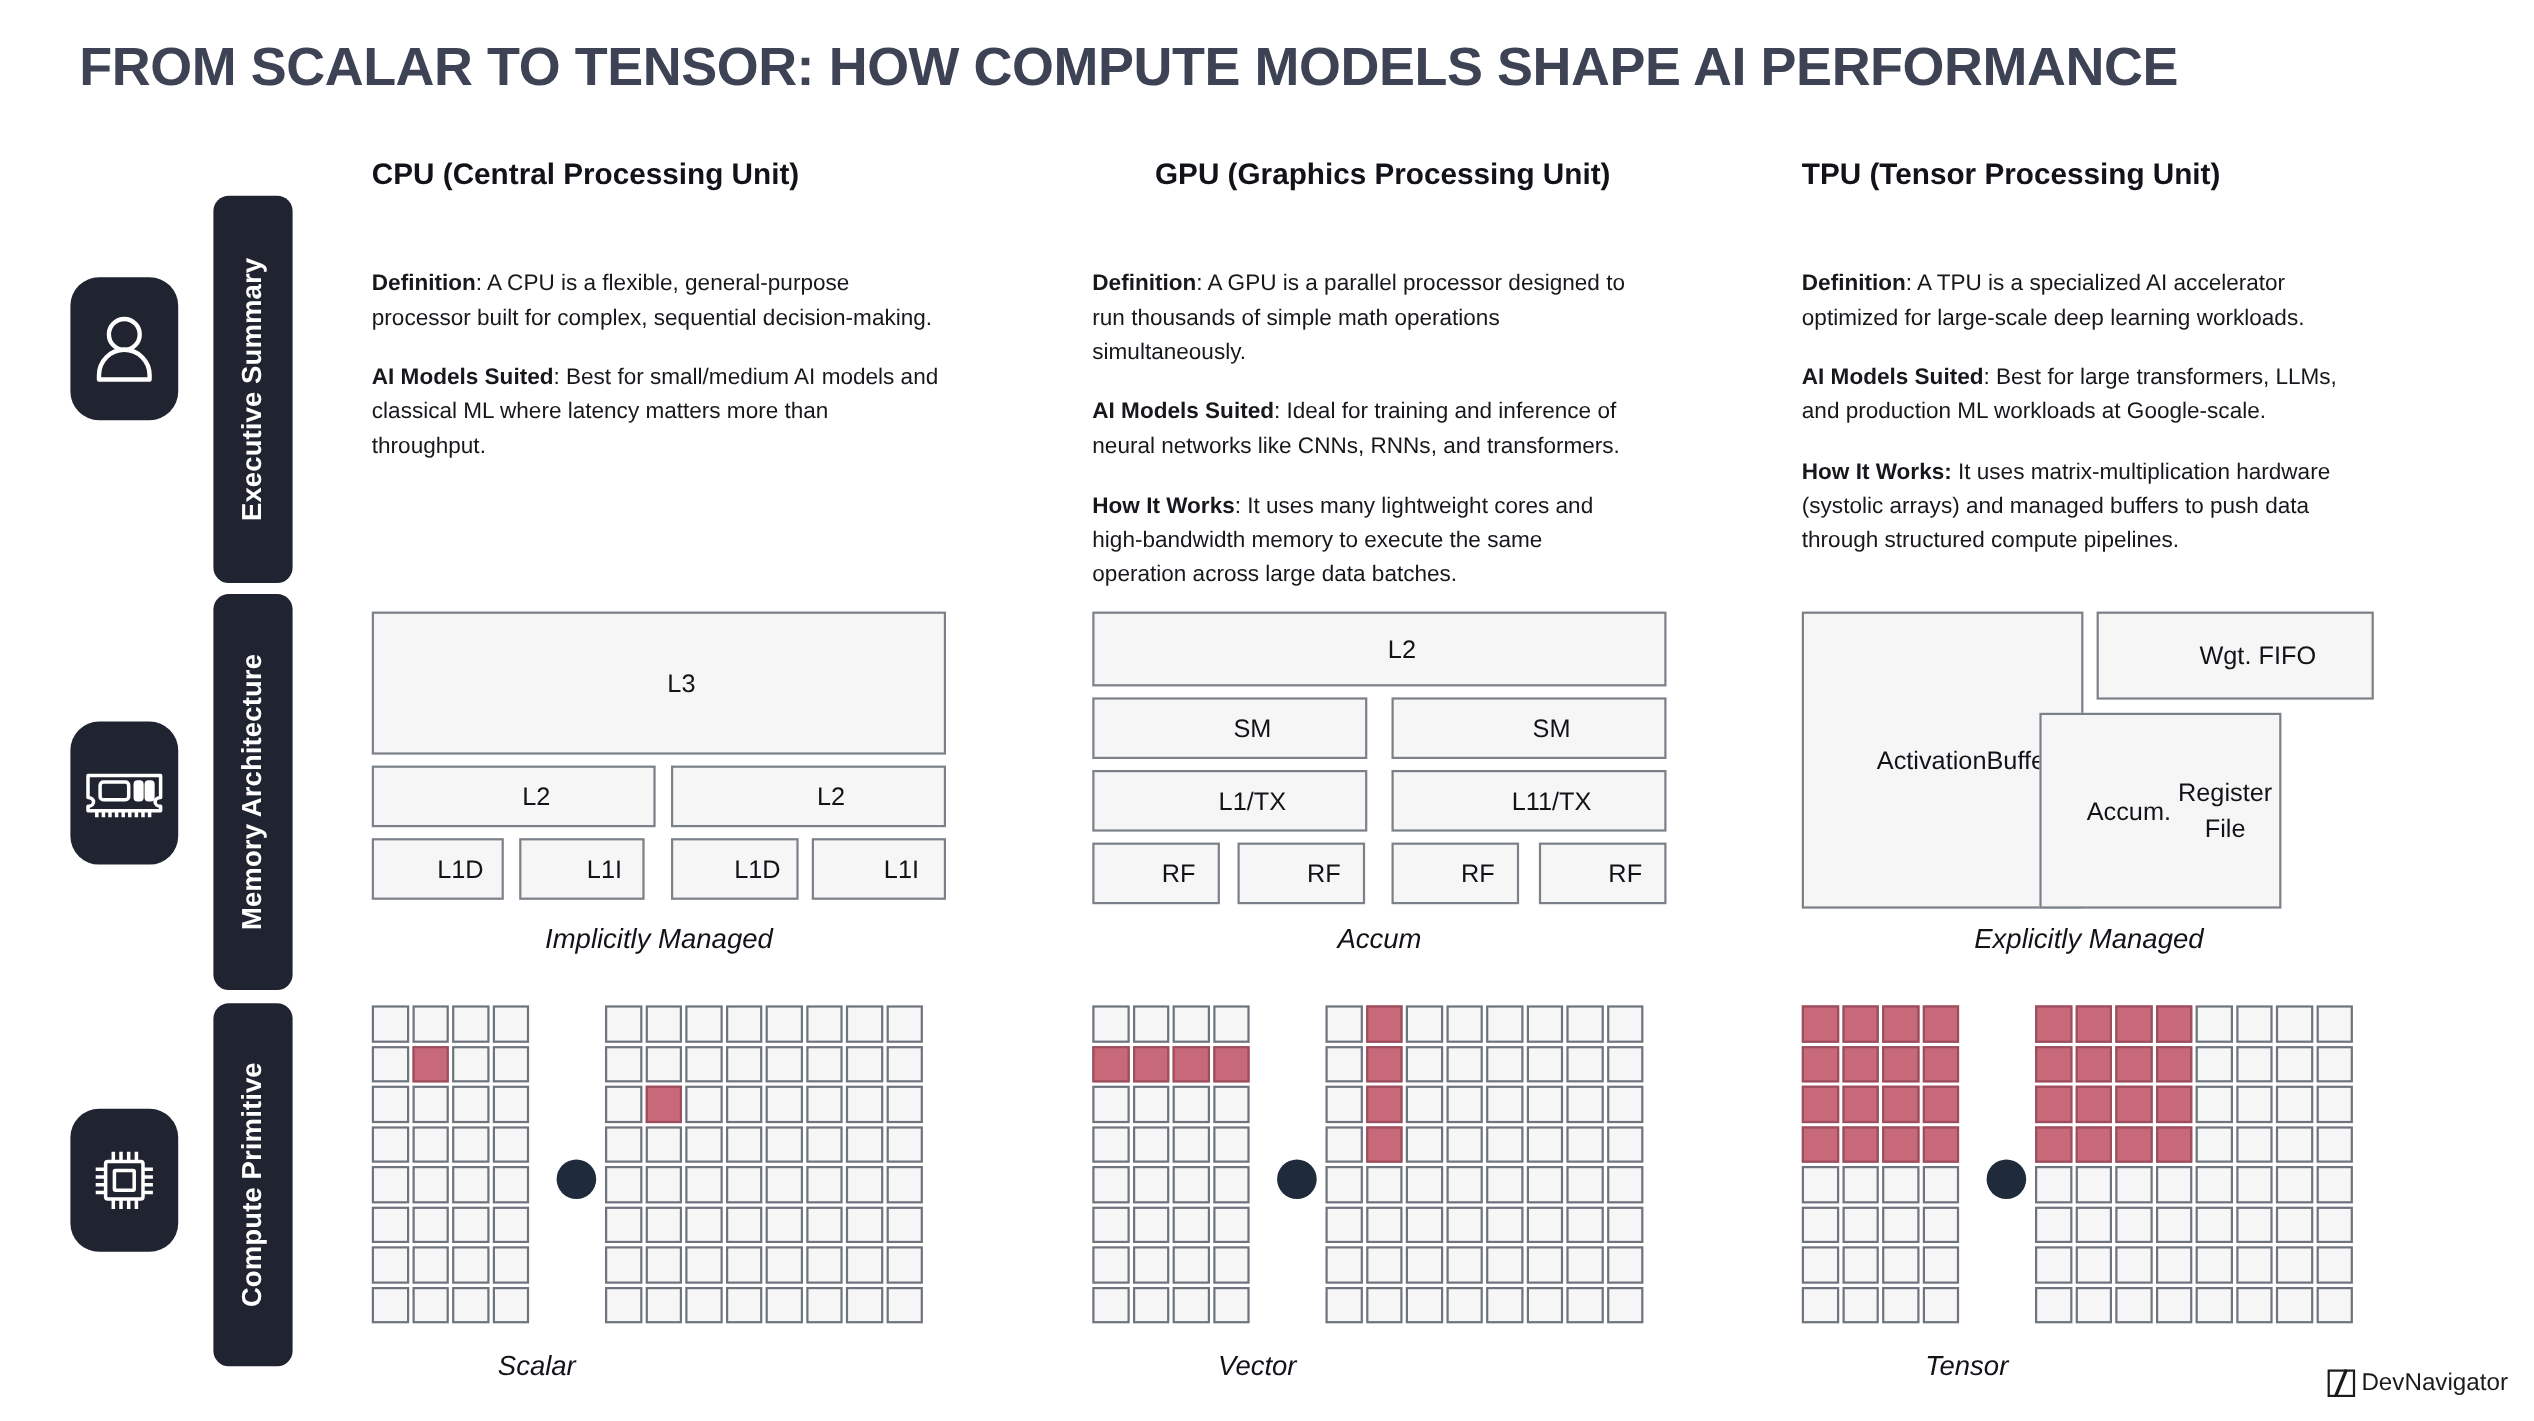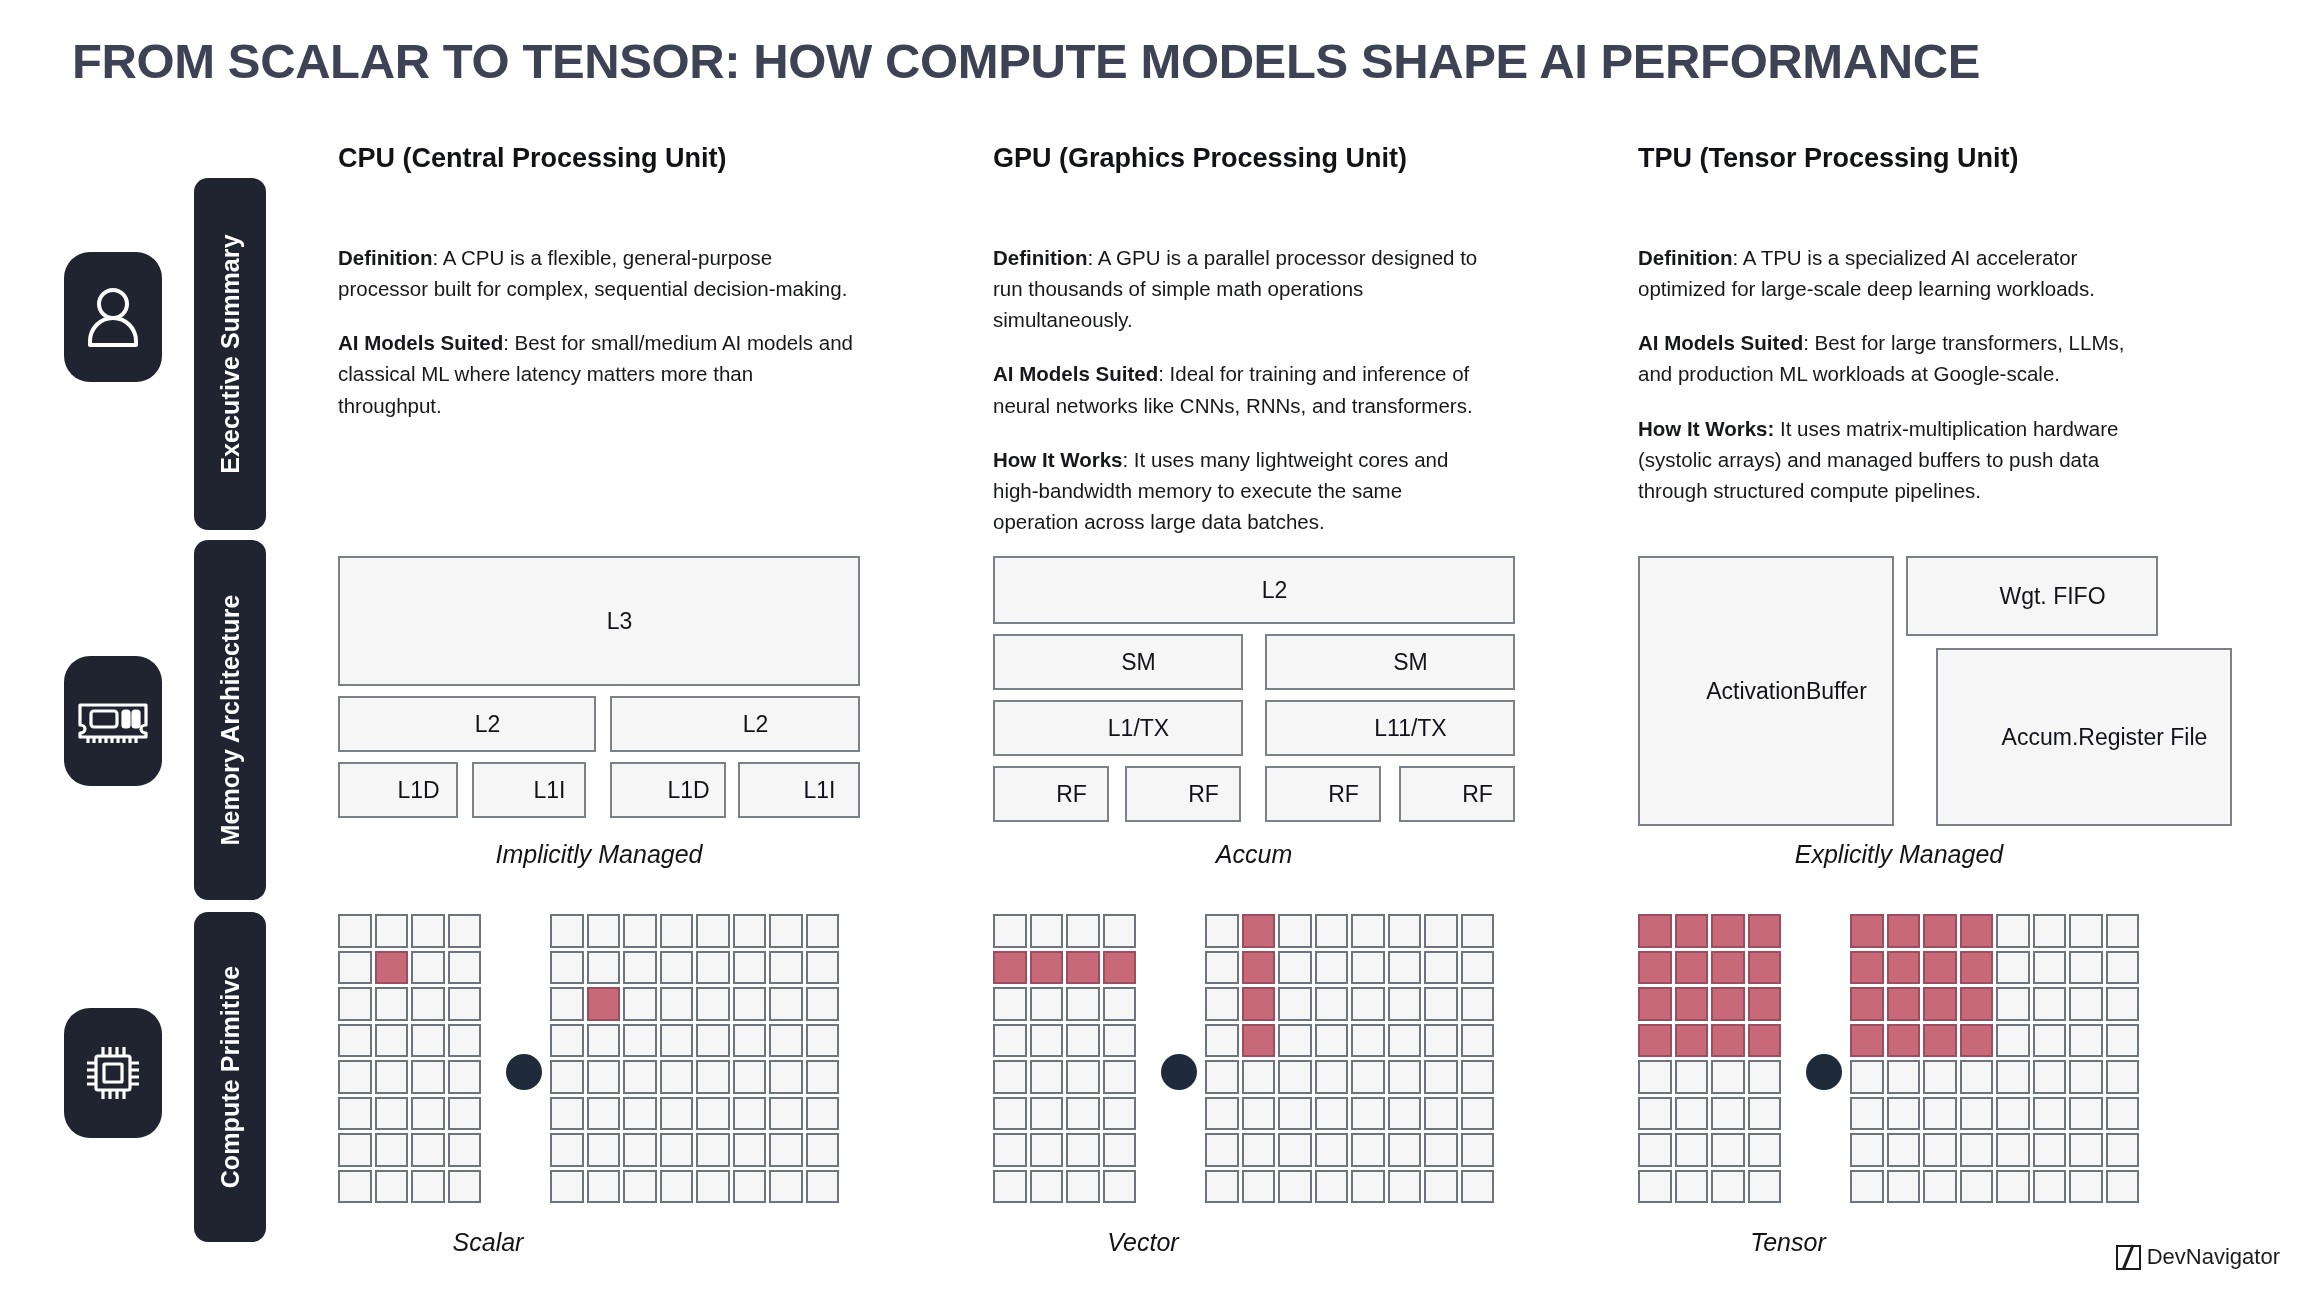--- a/index.html
+++ b/index.html
@@ -314,21 +314,21 @@
       <div class="cell"></div>
       <div class="cell"></div>
       <div class="cell"></div>
       <div class="cell"></div>
       <div class="cell"></div>
       <div class="cell"></div>
       <div class="cell"></div>
     </div>
     <div class="dot" style="left: 506px; top: 1054px;"></div>
     <div class="caption" style="left: 278px; width: 420px; top: 1228px;">Scalar</div>
-    <div class="col-head" style="left: 993px; width: 520px;">GPU (Graphics Processing Unit)</div>
+    <div class="col-head" style="left: 1050px; width: 520px;">GPU (Graphics Processing Unit)</div>
     <div class="prose" style="left: 993px; width: 500px;">
       <p><b>Definition</b><span>: A GPU is a parallel processor designed to run thousands of simple math operations simultaneously.</span></p>
       <p><b>AI Models Suited</b><span>: Ideal for training and inference of neural networks like CNNs, RNNs, and transformers.</span></p>
       <p><b>How It Works</b><span>: It uses many lightweight cores and high-bandwidth memory to execute the same operation across large data batches.</span></p>
     </div>
     <div class="memblock" style="left: 993px; top: 556px; width: 522px; height: 68px;">
       <span style="display: block;">L2</span>
     </div>
     <div class="memblock" style="left: 993px; top: 634px; width: 250px; height: 56px;">
       <span style="display: block;">SM</span>
@@ -463,21 +463,21 @@
       <p><b>AI Models Suited</b><span>: Best for large transformers, LLMs, and production ML workloads at Google-scale.</span></p>
       <p><b>How It Works:</b><span> It uses matrix-multiplication hardware (systolic arrays) and managed buffers to push data through structured compute pipelines.</span></p>
     </div>
     <div class="memblock" style="left: 1638px; top: 556px; width: 256px; height: 270px;">
       <span style="display: block;">Activation</span>
       <span style="display: block;">Buffer</span>
     </div>
     <div class="memblock" style="left: 1906px; top: 556px; width: 252px; height: 80px;">
       <span style="display: block;">Wgt. FIFO</span>
     </div>
-    <div class="memblock" style="left: 1936px; top: 648px; width: 296px; height: 178px;">
+    <div class="memblock" style="left: 1854px; top: 648px; width: 220px; height: 178px;">
       <span style="display: block;">Accum.</span>
       <span style="display: block;">Register File</span>
     </div>
     <div class="caption" style="left: 1638px; width: 522px; top: 840px;">Explicitly Managed</div>
     <div class="grid" style="left: 1638px; top: 914px; grid-template-columns: repeat(4, 33.5px); grid-template-rows: repeat(8, 33.5px);">
       <div class="cell on"></div>
       <div class="cell on"></div>
       <div class="cell on"></div>
       <div class="cell on"></div>
       <div class="cell on"></div>

